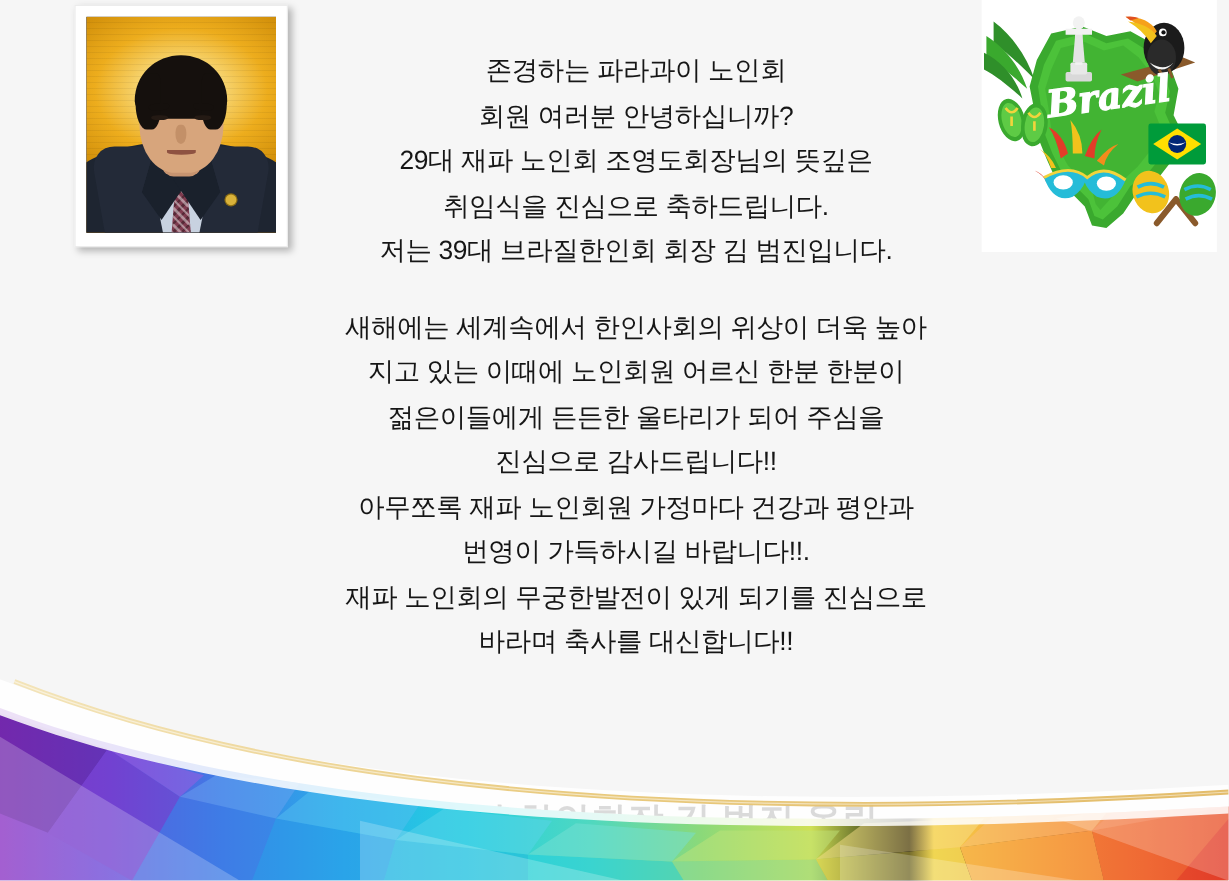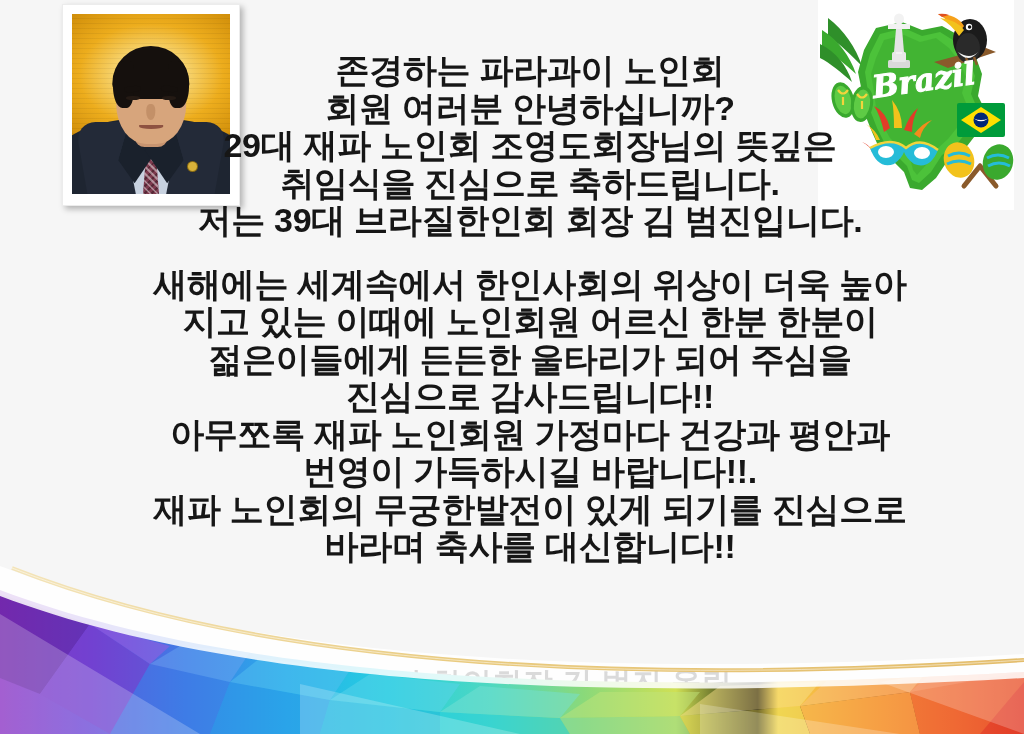--- a/index.html
+++ b/index.html
@@ -76,26 +76,26 @@
   .p-mouth{position:absolute;left:50%;top:61.5%;width:15%;height:2.4%;
     transform:translateX(-50%);background:#8e5241;border-radius:0 0 60% 60%;}
 
   
   #brazil-art{position:absolute;left:818px;top:0;width:196px;height:210px;
     background:#ffffff;overflow:hidden;}
   #brazil-art svg{display:block;width:100%;height:100%;}
 
   
   #message{
-    position:absolute;left:150px;top:52px;width:760px;
+    position:absolute;left:150px;top:40px;width:760px;
     text-align:center;color:#161616;
-    font-size:34px;line-height:37.5px;
+    font-size:22px;line-height:37.5px;
     letter-spacing:-.3px;
     white-space:pre-wrap;
-    font-weight:700;
+    font-weight:400;
   }
   #message .blank{display:block;height:26px;}
   #signature{
     position:absolute;left:0;right:0;top:663px;
     text-align:center;color:#0d0d0d;
     font-size:30px;font-weight:bold;letter-spacing:.5px;
   }
 
   
   #wave{position:absolute;left:0;bottom:0;width:1024px;height:180px;}

